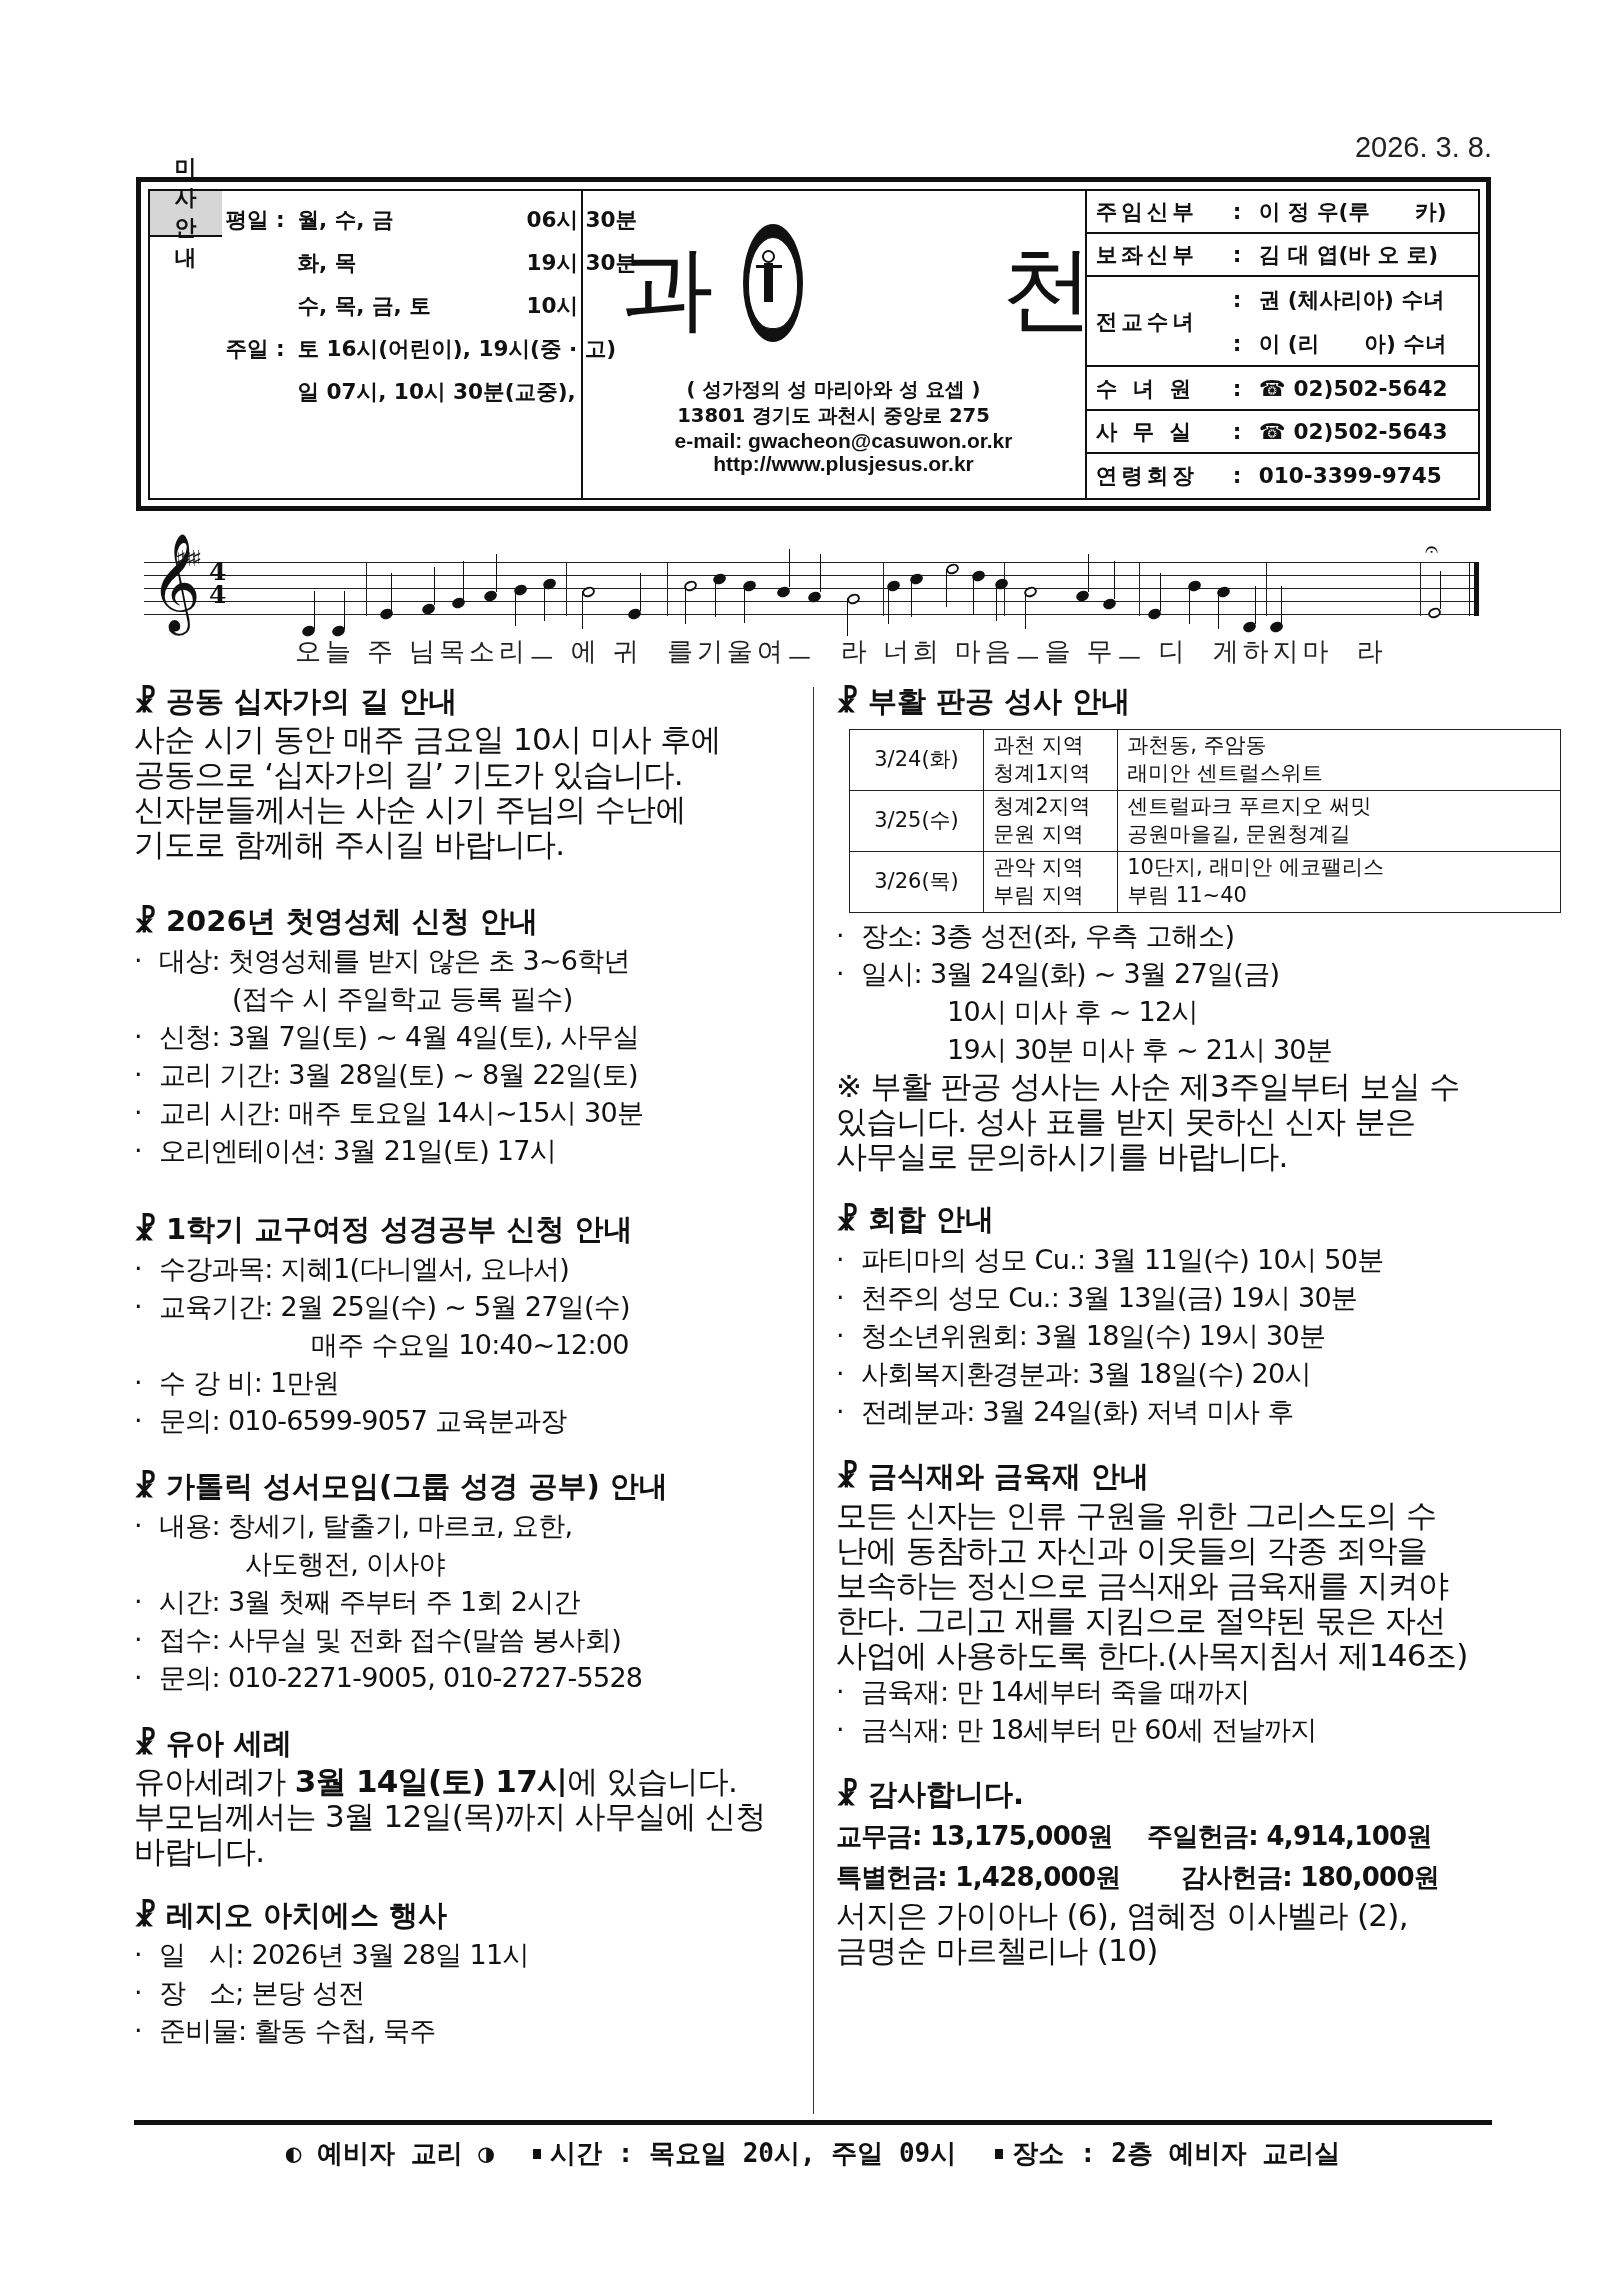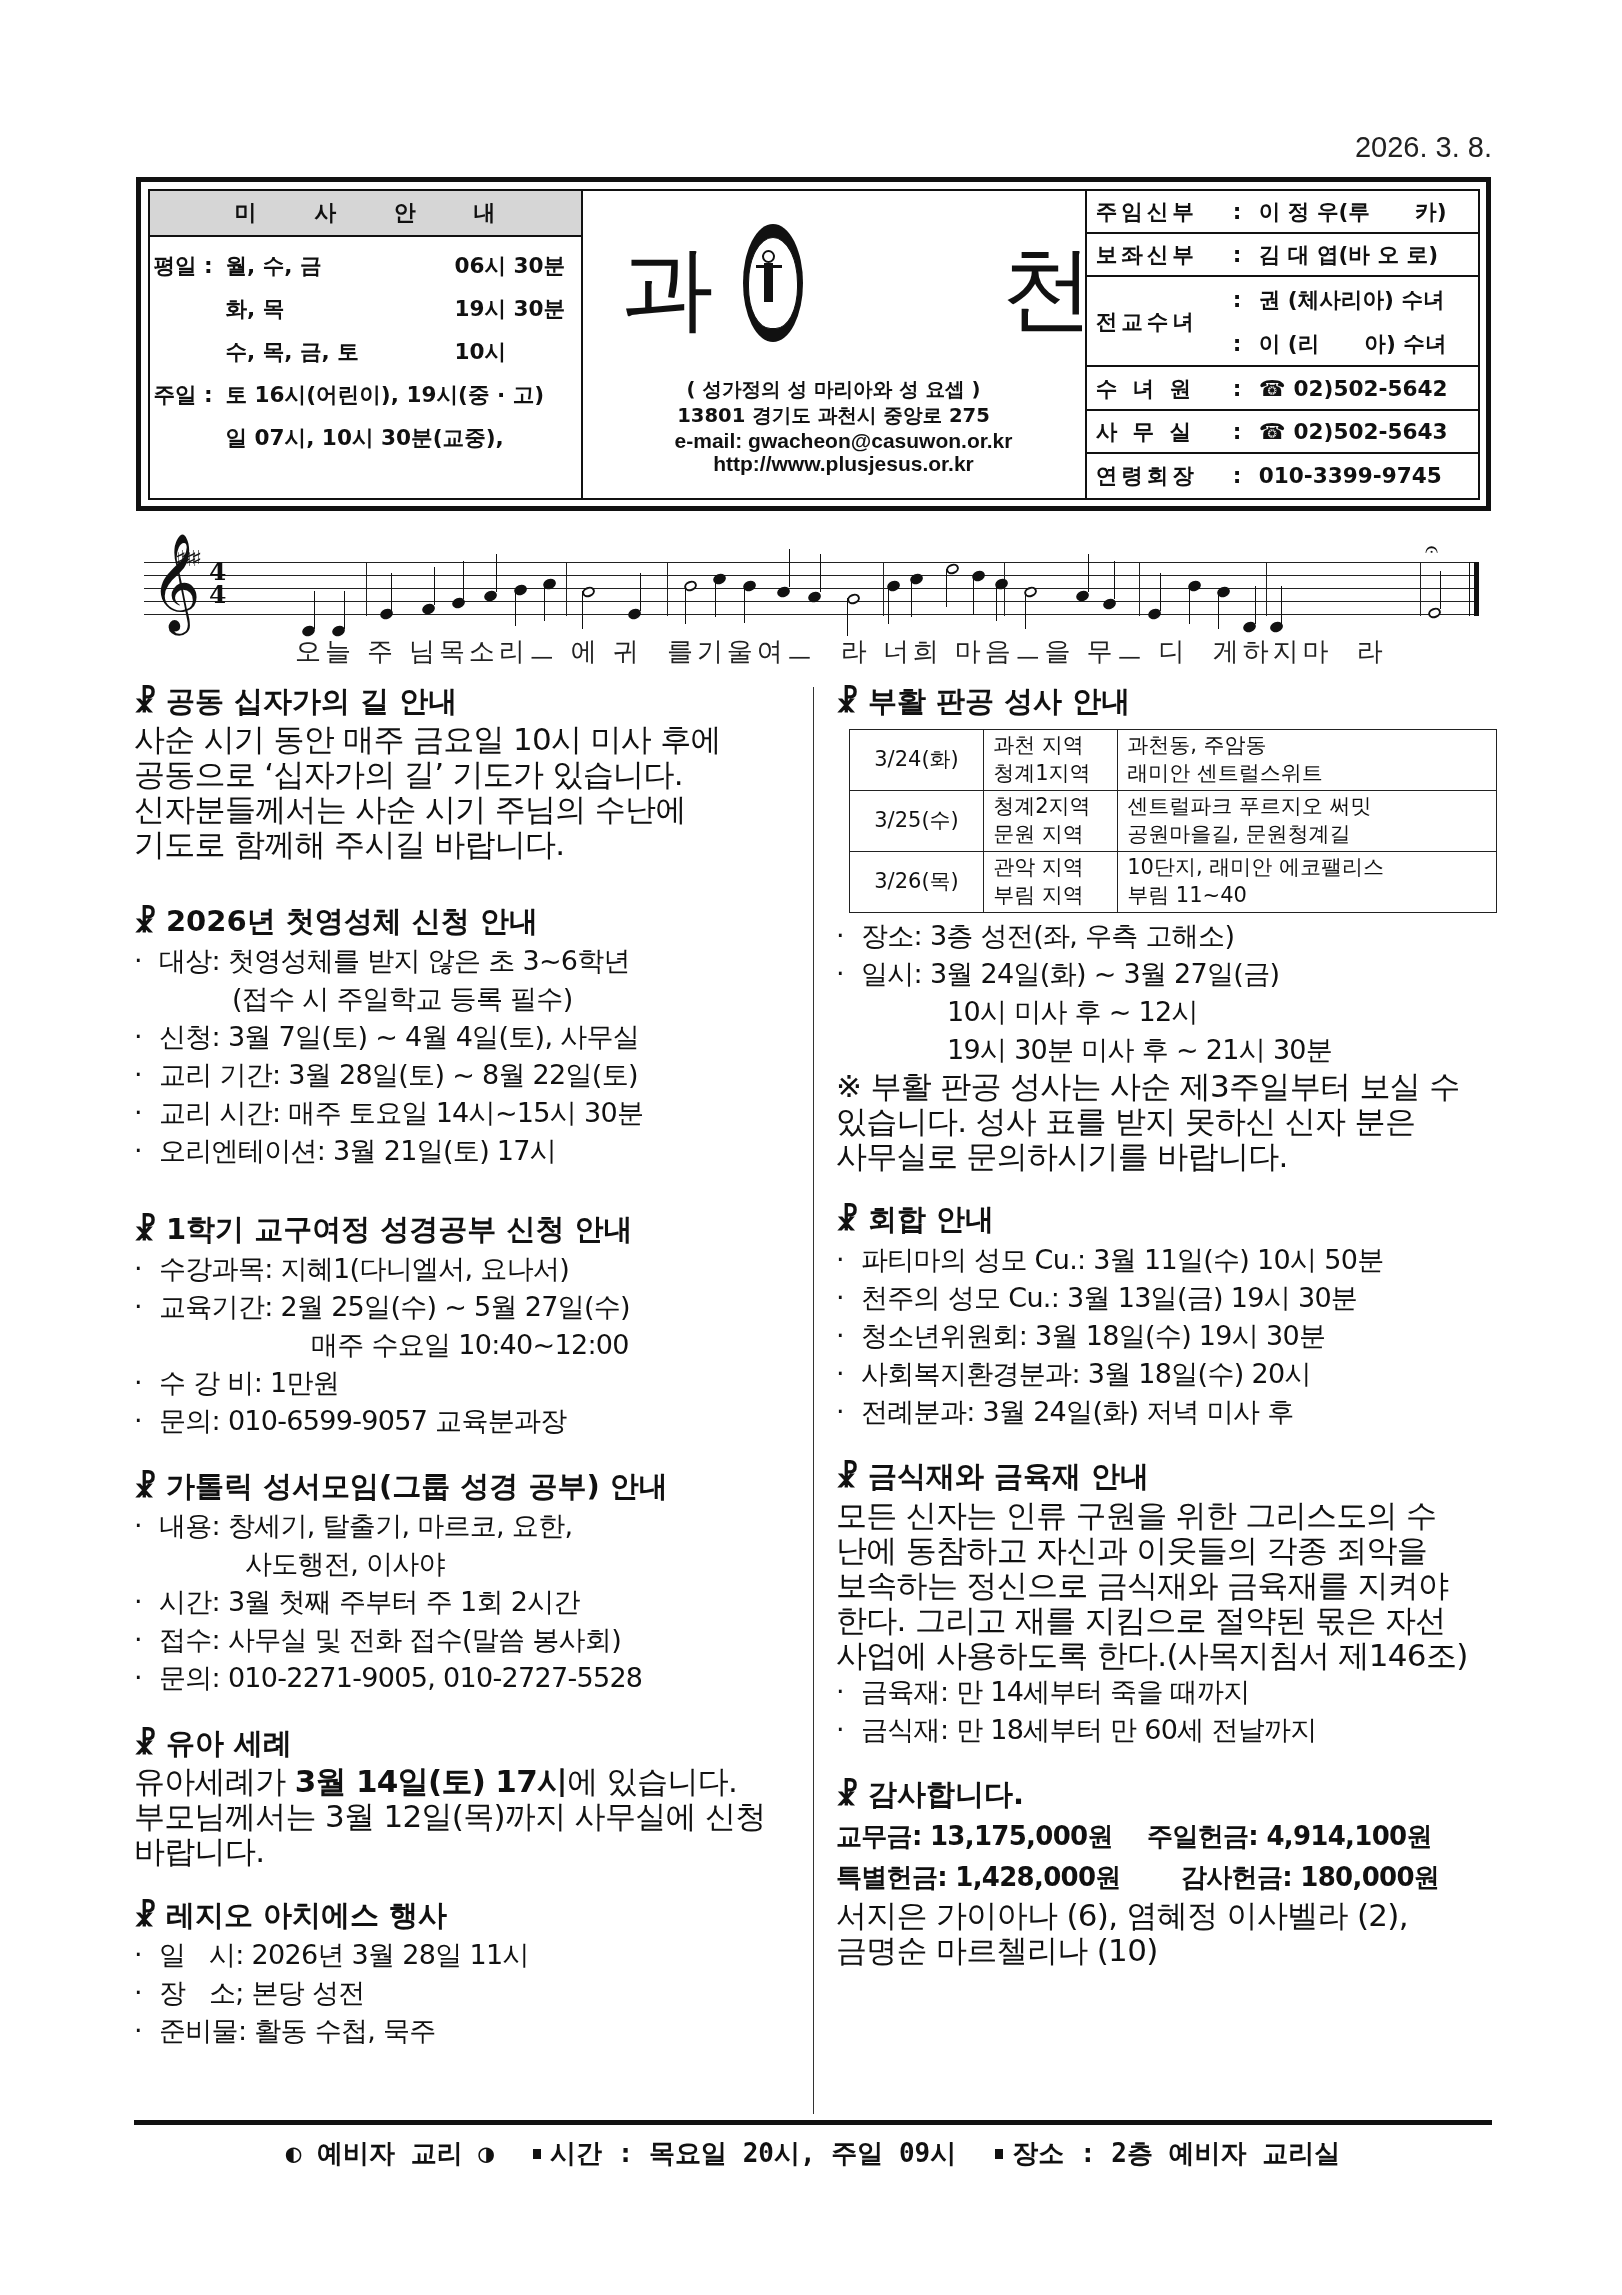--- a/index.html
+++ b/index.html
@@ -8,21 +8,21 @@
 
   .date { position: absolute; top: 131px; left: 1341px; width: 151px; text-align: right;
           font-family: "Liberation Sans", sans-serif; font-size: 29px; color: #222; }
 
   
   .header-outer { position: absolute; left: 136px; top: 177px; width: 1355px; height: 334px;
                   border: 5.9px solid #111; }
   .header-inner { position: absolute; left: 6.5px; top: 6.5px; right: 6.5px; bottom: 6.5px;
                   border: 2px solid #111; display: flex; }
 
-  .mass { width: 433px; border-right: 2px solid #111; display: flex; flex-direction: column; }
+  .mass { width: 433px; border-right: 2px solid #111; display: flex; flex-direction: row; }
   .mass-title { height: 46px; background: #d6d6d6; border-bottom: 2px solid #111;
                 display: flex; align-items: center; justify-content: center;
                 font-weight: bold; font-size: 22px; letter-spacing: 25px; padding-left: 25px; }
   .mass-body { flex: 1; padding: 7.9px 0 0 3.9px; font-weight: bold; font-size: 21.6px;
                font-family: "DejaVu Sans", sans-serif; }
   .mass-row { height: 43px; display: flex; align-items: center; white-space: nowrap; }
   .mass-row .lbl { width: 72px; }
   .mass-row .days { width: 229px; }
   .mass-row .wide { flex: 1; }
 
@@ -81,21 +81,21 @@
   .section { margin-bottom: 26px; }
   .sec-title { font-size: 29px; font-weight: bold; height: 41px; display: flex; align-items: center;
                font-family: "DejaVu Sans", sans-serif; }
   .sec-title .chi { font-family: "DejaVu Serif", serif; font-weight: bold; margin-right: 9.2px; }
   .para { font-size: 31px; line-height: 35px; font-family: "DejaVu Sans", sans-serif; letter-spacing: -0.7px; }
   .bullet { font-size: 27px; line-height: 38px; display: flex; font-family: "DejaVu Sans", sans-serif; letter-spacing: -0.7px; white-space: nowrap; }
   .bullet .dot { width: 25px; text-align: left; }
   .cont { font-size: 27px; line-height: 38px; white-space: nowrap; font-family: "DejaVu Sans", sans-serif; letter-spacing: -0.7px; }
   .bold { font-weight: bold; }
 
-  table.conf { border-collapse: collapse; width: 648px; margin: 6.5px 0 3.9px 13px; font-size: 21px; font-family: "DejaVu Sans", sans-serif; }
+  table.conf { border-collapse: collapse; width: 712px; margin: 6.5px 0 3.9px 13px; font-size: 21px; font-family: "DejaVu Sans", sans-serif; }
   table.conf td { border: 1.3px solid #222; padding: 2.6px 9.2px; line-height: 27.5px; vertical-align: middle; }
   table.conf td.d { width: 134px; text-align: center; }
   table.conf td.r { width: 134px; }
 
   .offer { font-size: 26px; line-height: 41px; white-space: nowrap; font-weight: bold; letter-spacing: -0.7px; }
   .offer span.gap { display: inline-block; width: 26px; }
 
   
   .footer-rule { position: absolute; left: 134px; top: 2120px; width: 1358px; height: 5.2px; background: #111; }
   .footer { position: absolute; left: 134px; top: 2130px; width: 1358px; height: 46px;

